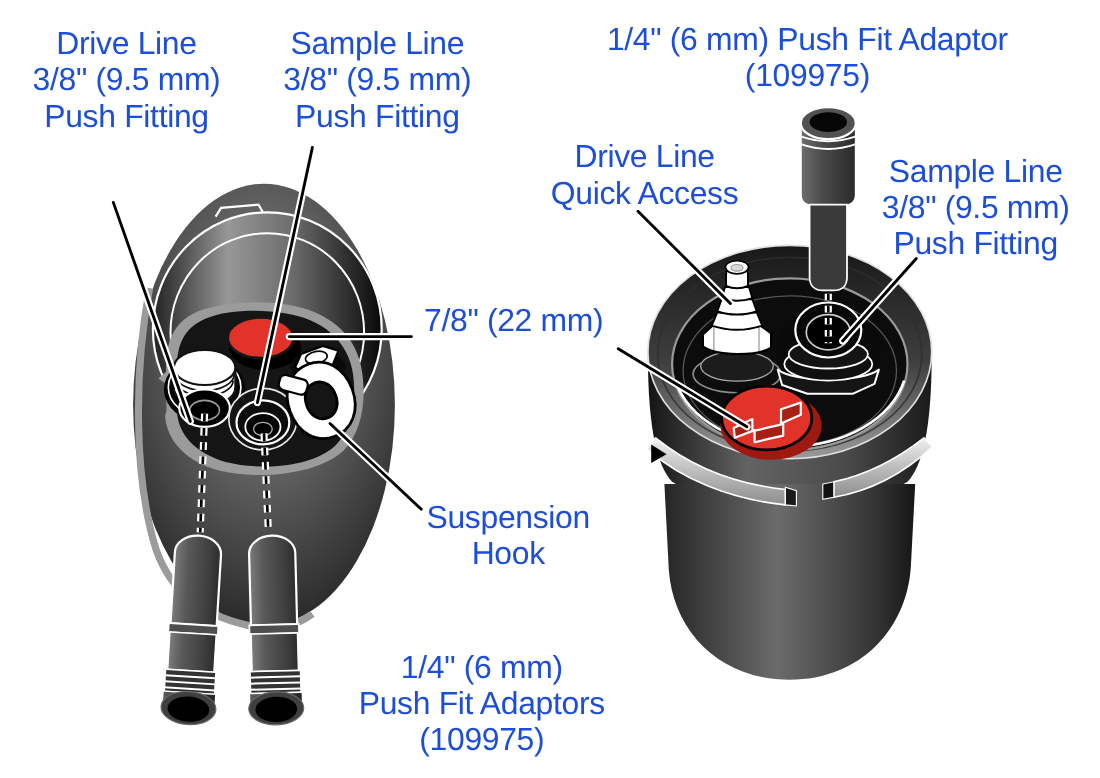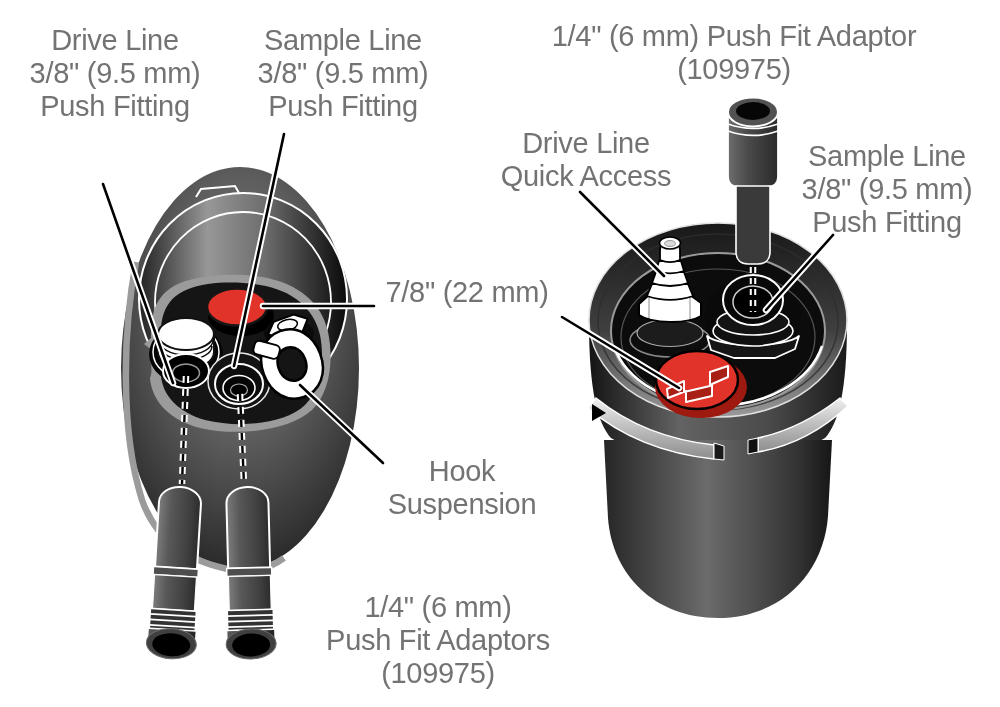--- a/index.html
+++ b/index.html
@@ -1,19 +1,19 @@
 <!DOCTYPE html>
 <html><head>
 <meta charset="utf-8">
 <style>
   html,body{margin:0;padding:0;background:#fff;}
   .canvas{position:relative;width:1000px;height:707px;background:#ffffff;overflow:hidden;
           font-family:"Liberation Sans", sans-serif;}
   .art{position:absolute;left:0;top:0;width:1000px;height:707px;z-index:1;}
-  .lbl{position:absolute;z-index:2;text-align:center;color:#737373;
+  .lbl{position:absolute;z-index:2;text-align:center;color:#1d4ed8;
        font-size:29px;line-height:33px;font-weight:400;letter-spacing:-0.3px;white-space:nowrap;}
 </style>
 </head>
 <body>
 
 <div class="canvas">
 
 <svg class="art" viewBox="0 0 1000 707">
   <defs>
     <radialGradient id="gLBody" cx="0.5" cy="0.35" r="0.8">
@@ -242,22 +242,22 @@
   <div>Sample Line</div>
   <div>3/8" (9.5 mm)</div>
   <div>Push Fitting</div>
 </div>
 
 <div class="lbl" style="left:347px;top:276px;width:240px">
   <div>7/8" (22 mm)</div>
 </div>
 
 <div class="lbl" style="left:342px;top:455px;width:240px">
+  <div>Suspension</div>
   <div>Hook</div>
-  <div>Suspension</div>
 </div>
 
 <div class="lbl" style="left:308px;top:591px;width:260px">
   <div>1/4" (6 mm)</div>
   <div>Push Fit Adaptors</div>
   <div>(109975)</div>
 </div>
 
 </div>
 

